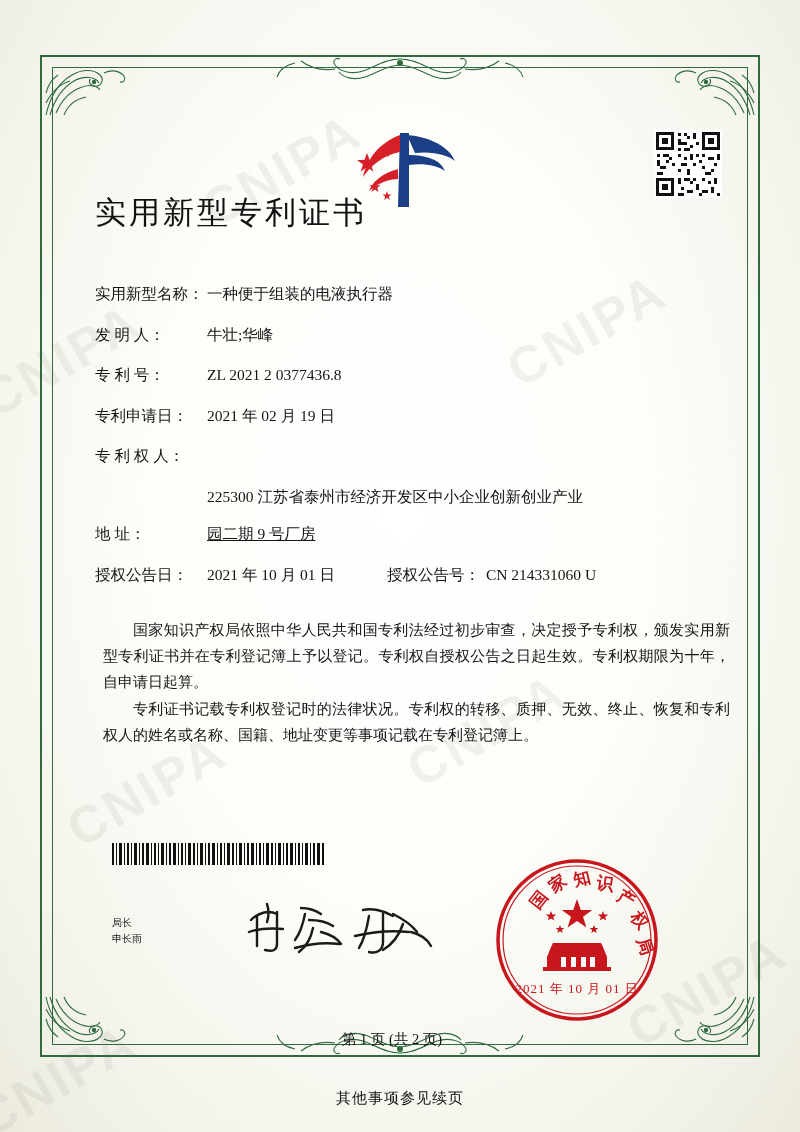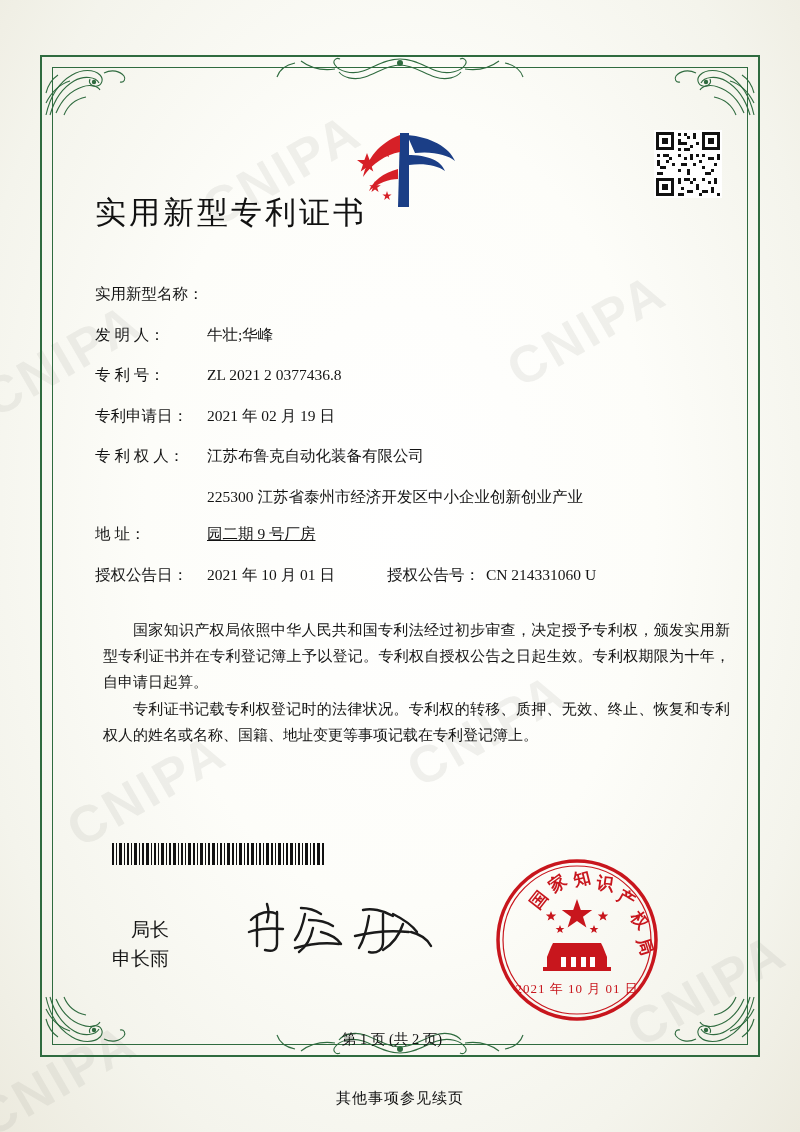--- a/index.html
+++ b/index.html
@@ -164,24 +164,23 @@
     position: absolute;
     left: 112px; top: 843px;
     width: 215px; height: 22px;
   }
   .barcode svg { width:100%; height:100%; display:block; }
 
   
   .sig-labels {
     position: absolute;
     left: 112px; top: 915px;
-    font-size: 19px;
+    font-size: 10px;
     line-height: 1.55;
     color: #141414;
-    text-align: right;
   }
   .sig-script {
     position: absolute;
     left: 243px; top: 898px;
     width: 195px; height: 62px;
     color: #1a1a1a;
   }
   .sig-script svg { width:100%; height:100%; display:block; }
 
   
@@ -395,40 +394,40 @@
 
   <div class="content">
 
 
     <div class="title">实用新型专利证书</div>
 
     <div class="fields">
 
       <div class="field-row">
         <div class="f-label">实用新型名称：</div>
+        <div class="f-value">一种便于组装的电液执行器</div>
       </div>
 
       <div class="field-row">
         <div class="f-label">发 明 人：</div>
         <div class="f-value">牛壮;华峰</div>
       </div>
 
       <div class="field-row">
         <div class="f-label">专 利 号：</div>
         <div class="f-value">ZL 2021 2 0377436.8</div>
       </div>
 
       <div class="field-row">
         <div class="f-label">专利申请日：</div>
         <div class="f-value">2021 年 02 月 19 日</div>
       </div>
 
       <div class="field-row">
         <div class="f-label">专 利 权 人：</div>
-        <div class="f-value">江苏布鲁克自动化装备有限公司</div>
       </div>
 
       <div class="field-row">
         <div class="f-label">地 址：</div>
         <div class="f-value">
           <span>225300 江苏省泰州市经济开发区中小企业创新创业产业</span>
           <span class="line2">园二期 9 号厂房</span>
         </div>
       </div>
 

